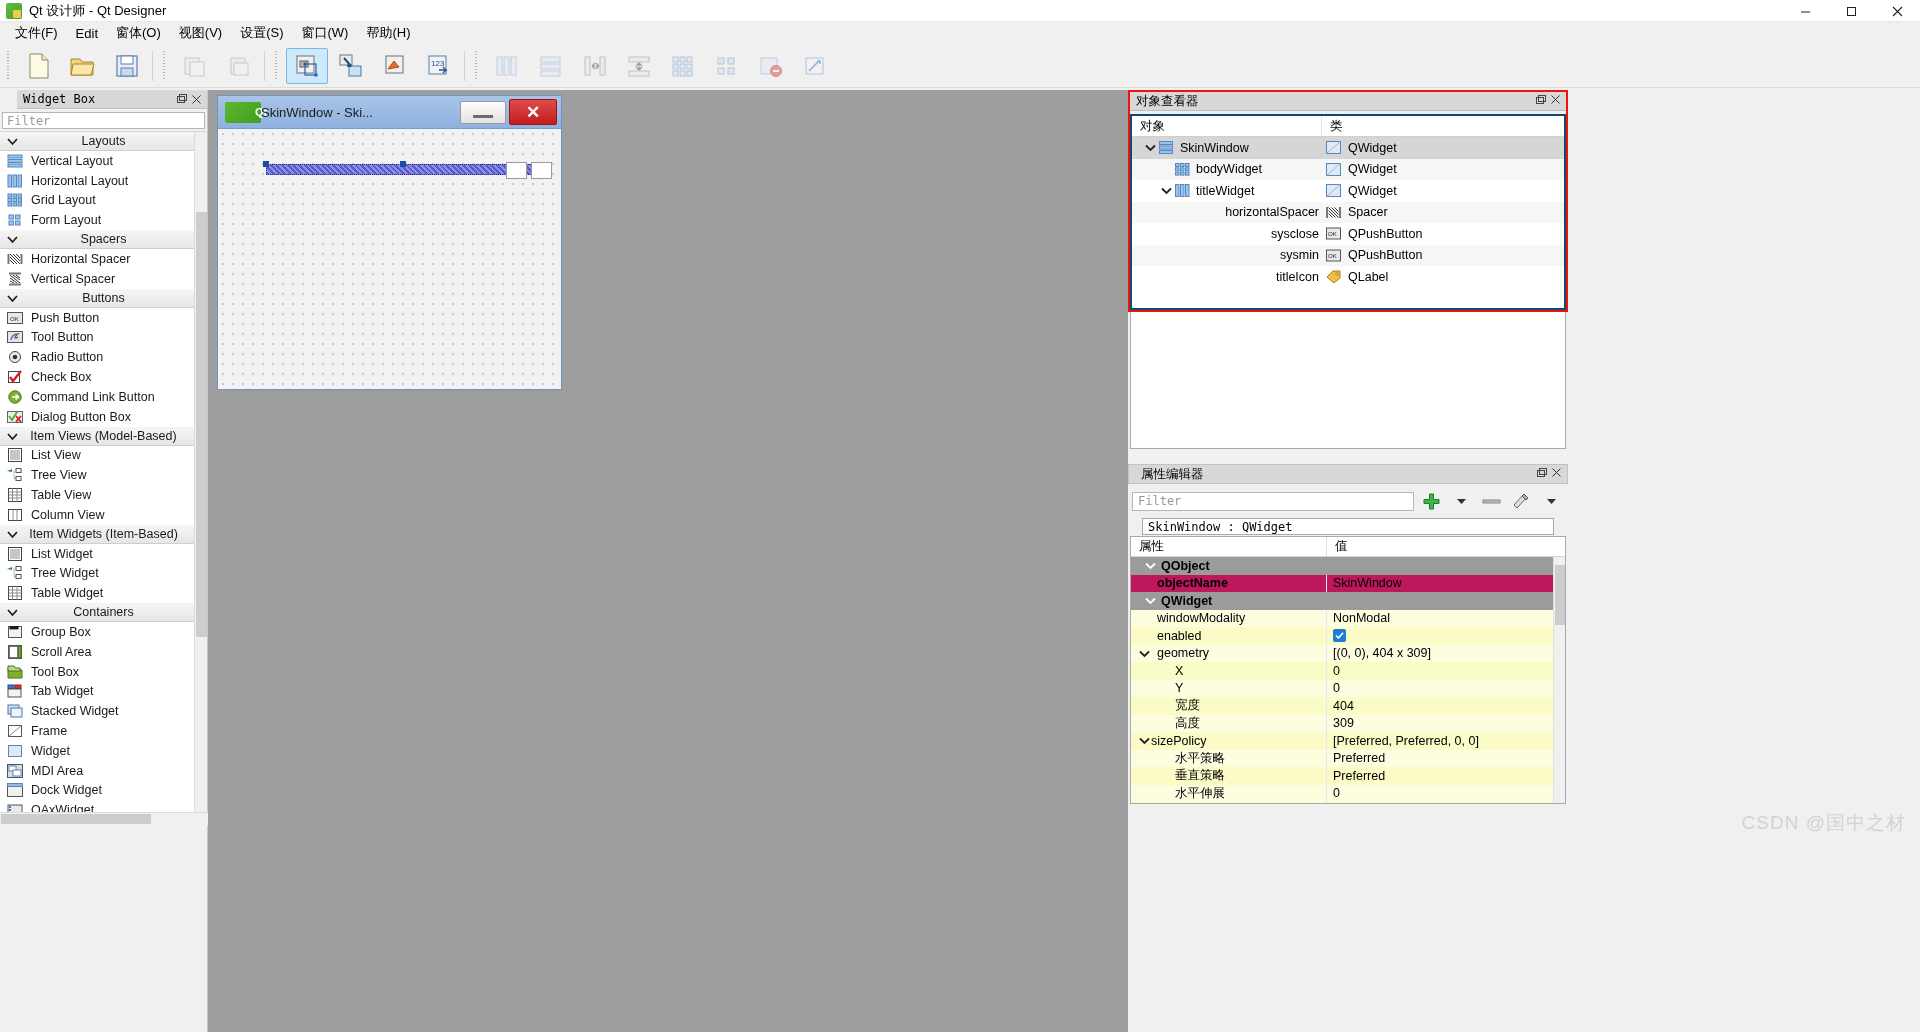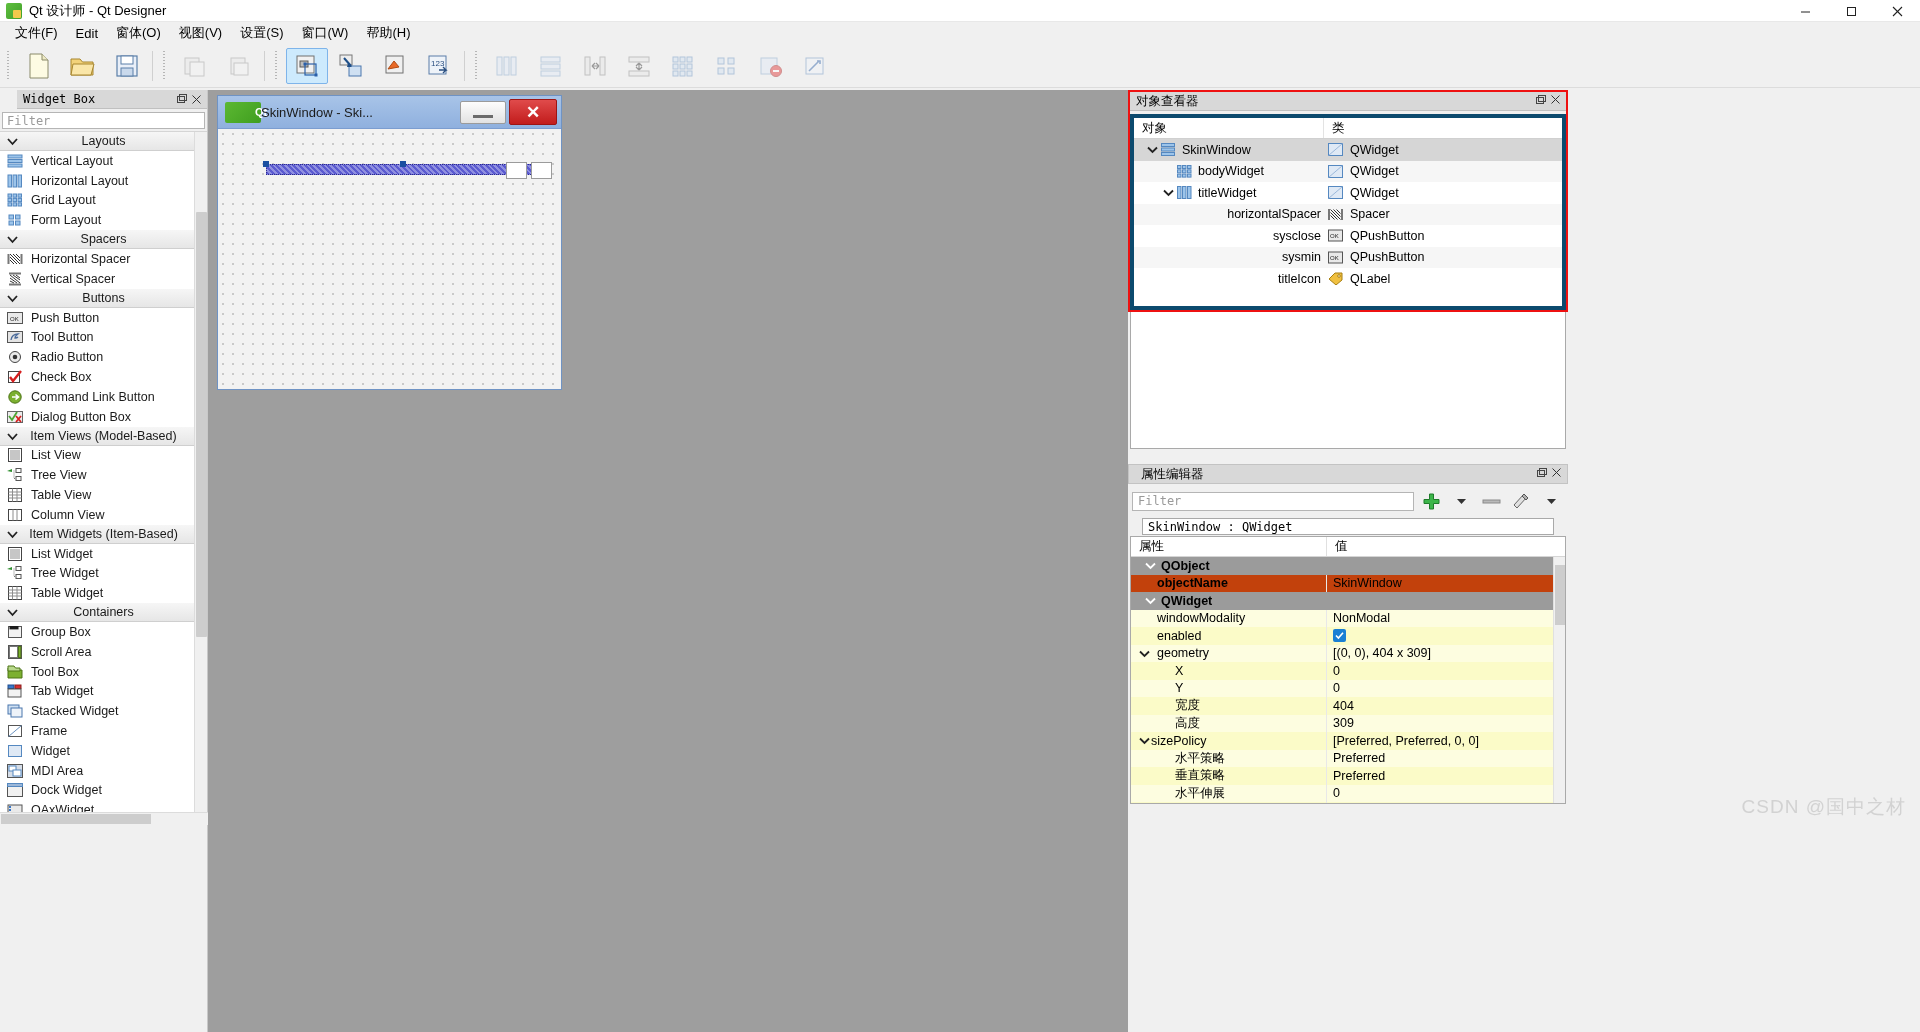--- a/index.html
+++ b/index.html
@@ -198,21 +198,21 @@
   }
   .oi-title {
     position:absolute; left:2px; top:2px; width:436px; height:19px;
     background:#d8d8d8; display:flex; align-items:center;
     font-size:12.5px; padding-left:6px; color:#000;
     border-bottom:1px solid #c0c0c0;
   }
   .oi-title .dock-btns { margin-left:auto; display:flex; gap:5px; padding-right:6px; font-size:10px; color:#333;}
   .oi-table {
     position:absolute; left:2px; top:24px; width:436px; height:196px;
-    background:#fff; border:4px solid #0c4a6e; overflow:hidden;
+    background:#fff; border:2px solid #0c4a6e; overflow:hidden;
   }
   .oi-header {
     display:flex; height:21px; background:#fff;
     border-bottom:1px solid #d0d0d0; font-size:12.5px;
   }
   .oi-header .c1 { width:190px; padding-left:8px; display:flex; align-items:center; border-right:1px solid #e3e3e3;}
   .oi-header .c2 { flex:1; padding-left:8px; display:flex; align-items:center;}
   .oi-row {
     display:flex; height:21.5px; font-size:12.5px; align-items:center;
   }
@@ -263,40 +263,40 @@
   .pe-head .h1 { width:196px; padding-left:8px; display:flex; align-items:center; border-right:1px solid #e0e0e0;}
   .pe-head .h2 { flex:1; padding-left:8px; display:flex; align-items:center;}
   .pe-group {
     display:flex; height:17.5px; align-items:center;
     background:#9b9b9b; color:#000000; font-weight:bold; font-size:12.5px;
   }
   .pe-group .gname { display:flex; align-items:center; gap:4px; padding-left:6px;}
   .pe-row { display:flex; height:17.5px; font-size:12.5px; align-items:center; }
   .pe-row .k { width:196px; display:flex; align-items:center; height:100%; border-right:1px solid #e8e8e8;}
   .pe-row .v { flex:1; display:flex; align-items:center; height:100%; padding-left:6px; }
-  .pe-row.c-orange .k, .pe-row.c-orange .v { background:#c2410c; }
+  .pe-row.c-orange .k, .pe-row.c-orange .v { background:#be185d; }
   .pe-row.c-orange .k { font-weight:bold; }
   .pe-row.c-yellow1 .k, .pe-row.c-yellow1 .v { background:#fdfde0; }
   .pe-row.c-yellow2 .k, .pe-row.c-yellow2 .v { background:#fbfbc8; }
   .pe-indent1 { padding-left:26px; }
   .pe-indent2 { padding-left:44px; }
   .pe-exp { width:14px; height:14px; display:inline-flex; align-items:center; justify-content:center; margin-left:6px;}
   .pe-check {
     width:13px; height:13px; background:#1a7fd4; border-radius:2px;
     display:inline-flex; align-items:center; justify-content:center;
     color:#fff; font-size:10px; line-height:1;
   }
   .pe-vscroll {
     position:absolute; right:0; top:20px; width:12px; bottom:0; background:#f0f0f0; border-left:1px solid #e0e0e0;
   }
   .pe-vscroll .thumb { position:absolute; left:1px; top:8px; width:10px; height:60px; background:#cdcdcd;}
 
   
   .watermark {
-    position:absolute; right:14px; bottom:212px;
+    position:absolute; right:14px; bottom:196px;
     font-size:19px; color:#d2d2d2; letter-spacing:1px;
     font-family:"Liberation Sans", sans-serif;
     pointer-events:none;
   }
   
   .bottom-strip {
     position:absolute; left:0; top:825px; width:1920px; height:207px; background:#9e9e9e;
   }
   .bottom-left-strip {
     position:absolute; left:0; top:825px; width:208px; height:207px; background:#f0f0f0;

